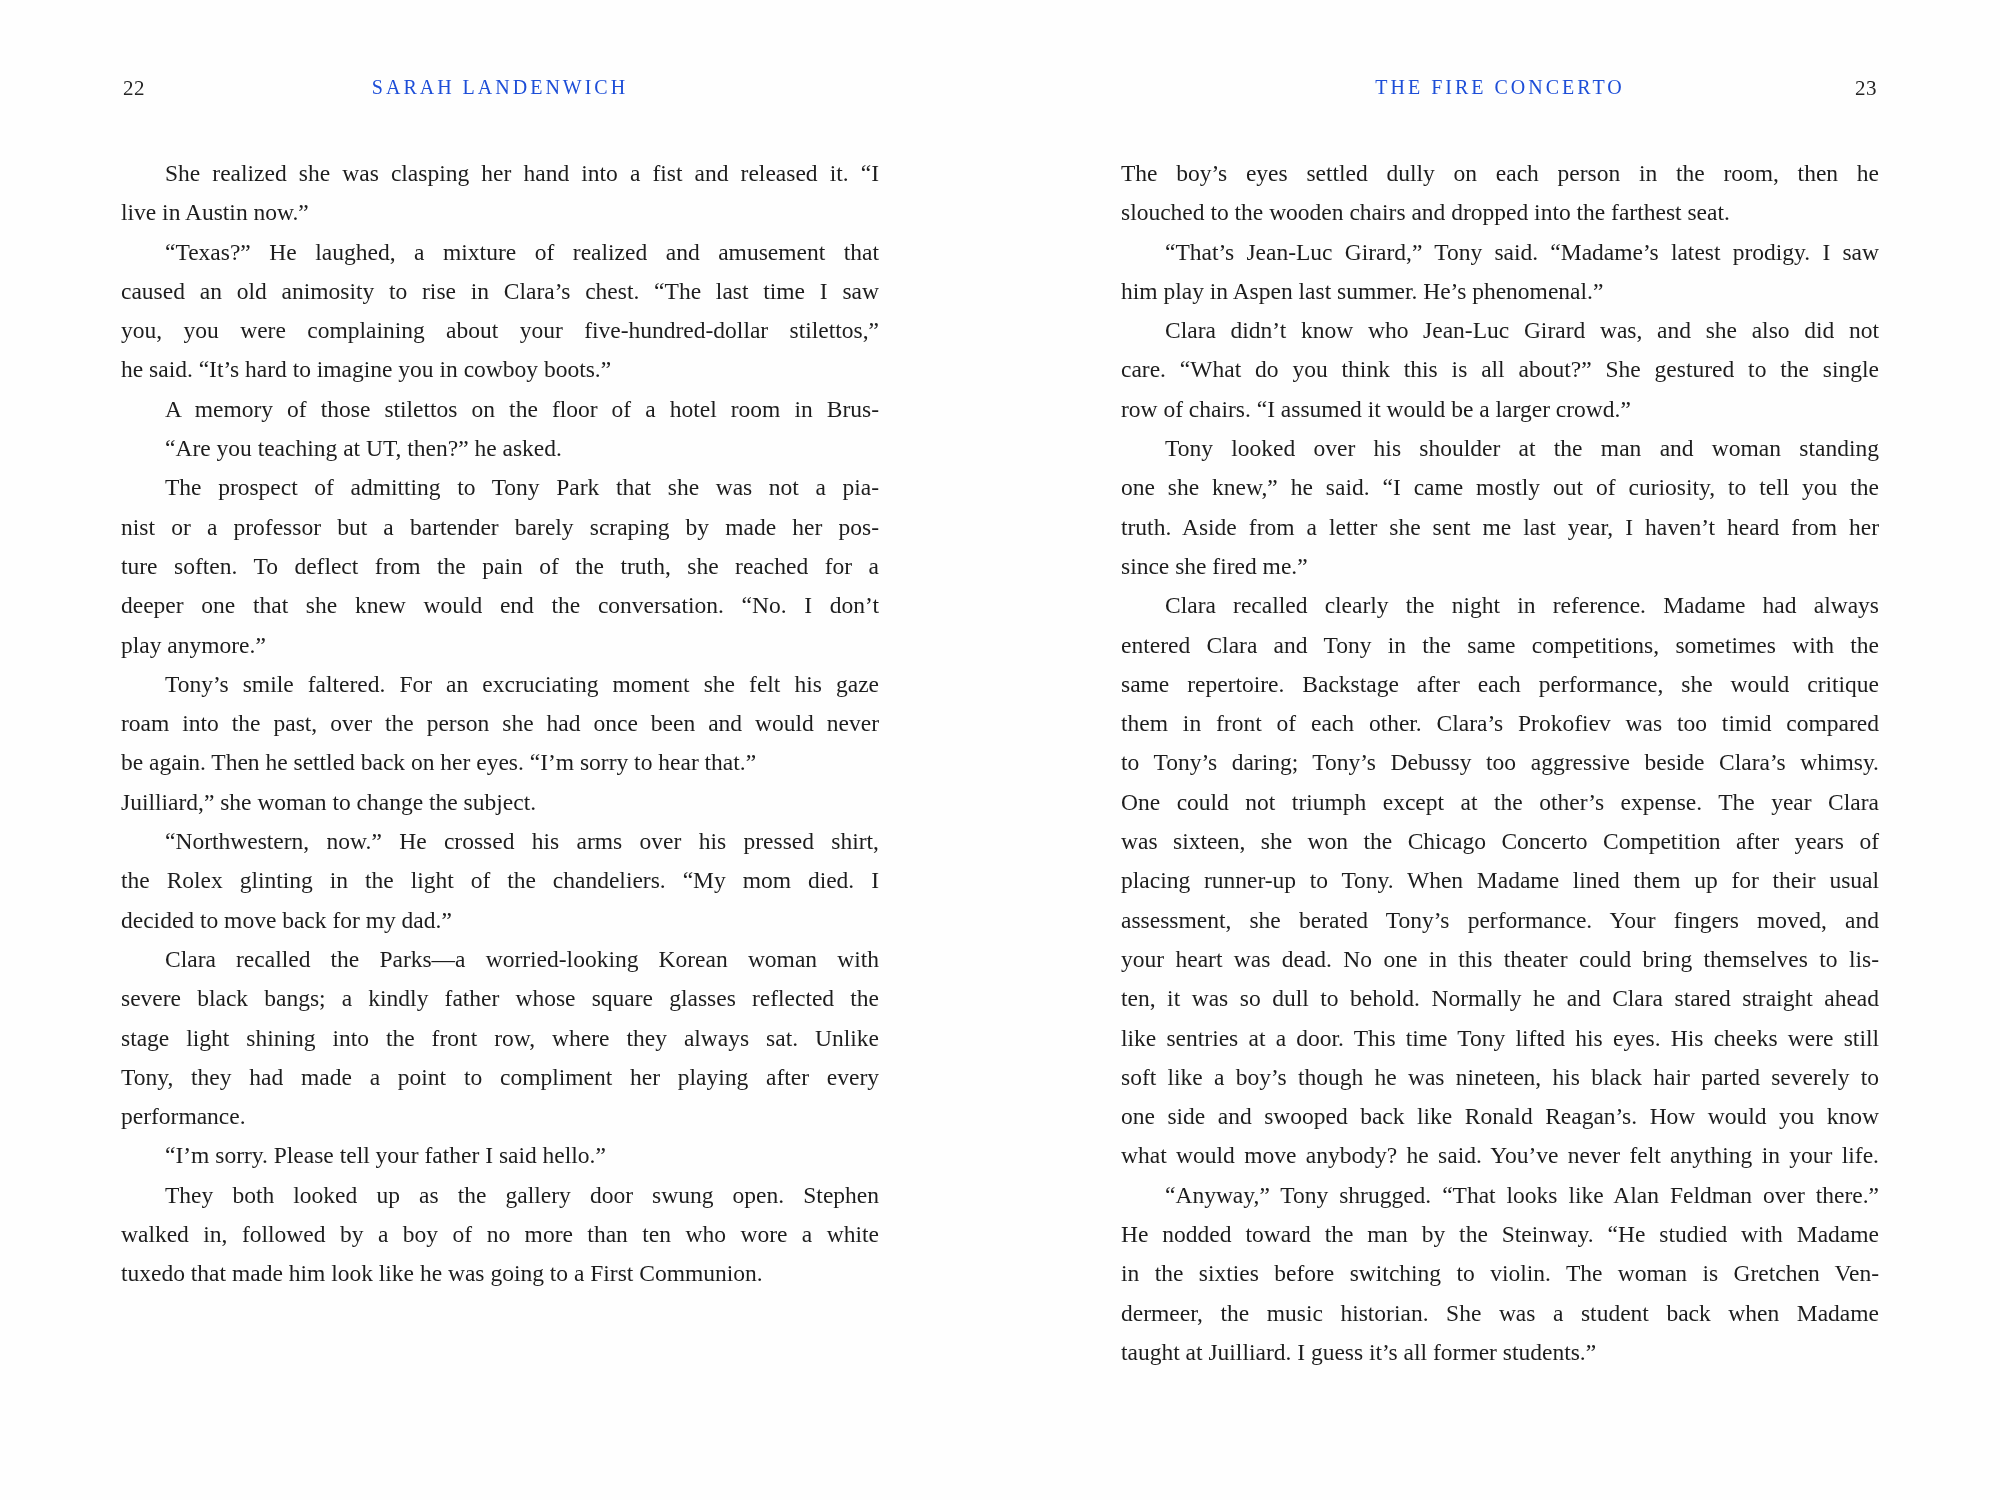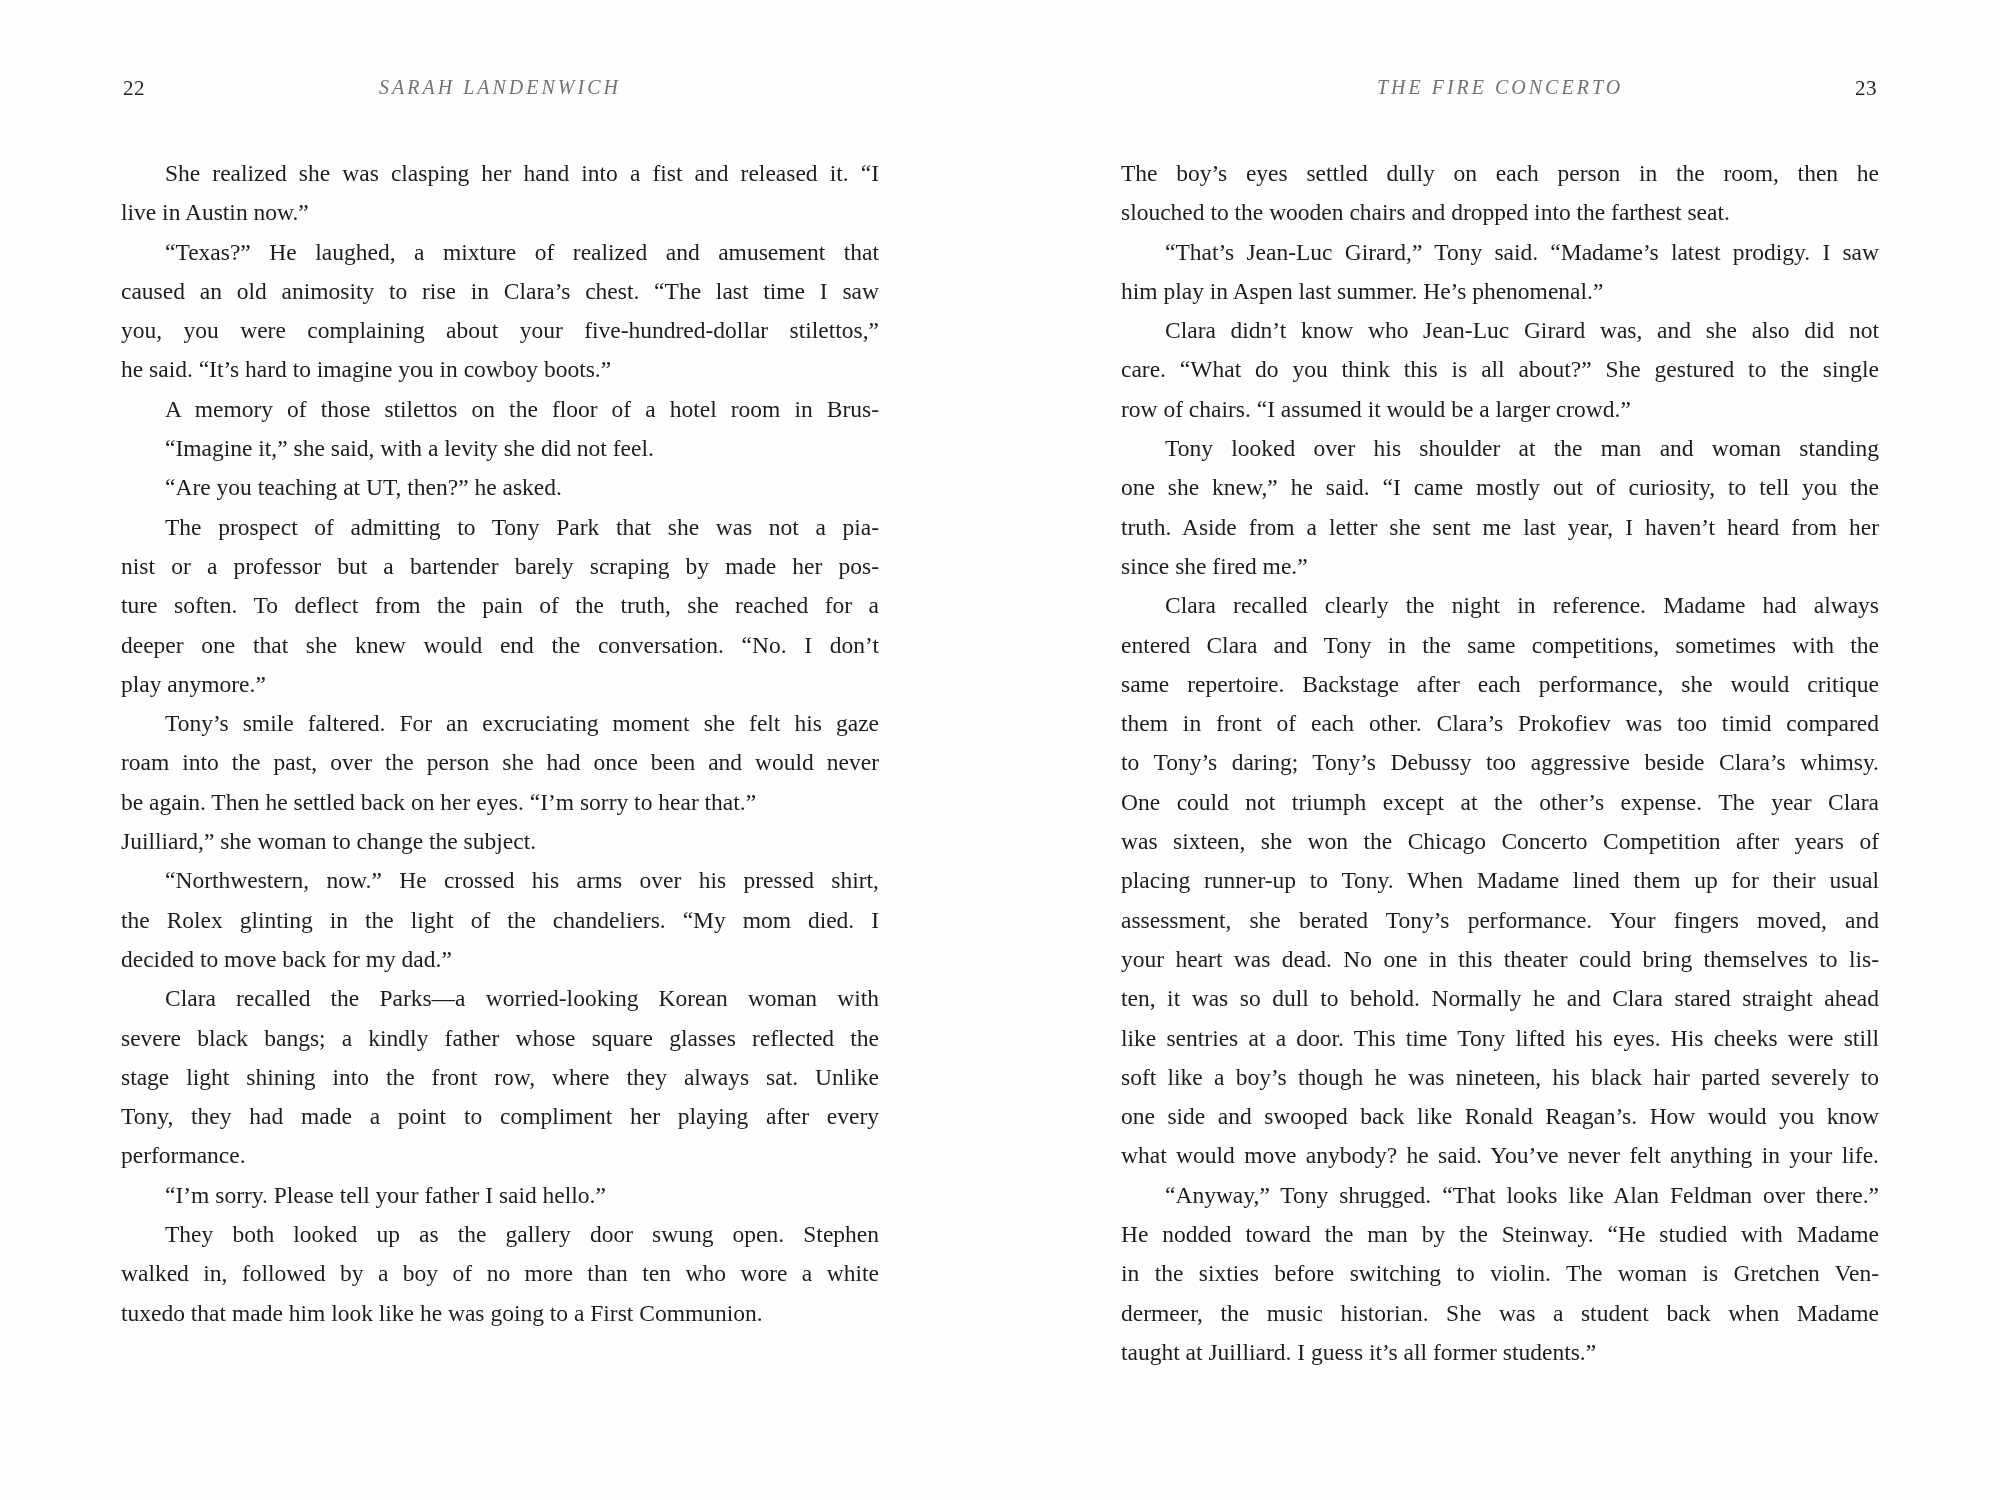--- a/index.html
+++ b/index.html
@@ -21,22 +21,21 @@
   .page-right { left: 1121px; }
 
   .running-head {
     position: absolute; top: 76px; left: 0; width: 100%; height: 32px;
     font-size: 20px;
   }
   .head-title {
     display: block; width: 100%;
     text-align: center;
     letter-spacing: 3px;
-    color: #737373;
-    font-style: italic;
+    color: #1d4ed8;
   }
   .page-num {
     position: absolute; top: 0;
     font-size: 21px; color: #242424;
     letter-spacing: 0.5px;
   }
   .page-num.num-left  { left: 2px; }
   .page-num.num-right { right: 2px; }
 
   .page-body { position: absolute; top: 154px; left: 0; width: 758px; }
@@ -64,21 +63,20 @@
       <span class="head-title">SARAH LANDENWICH</span>
     </div>
     <div class="page-body">
         <div class="line indent"><span>She realized she was clasping her hand into a fist and released it. “I</span></div>
         <div class="line para-end"><span>live in Austin now.”</span></div>
         <div class="line indent"><span>“Texas?” He laughed, a mixture of realized and amusement that</span></div>
         <div class="line"><span>caused an old animosity to rise in Clara’s chest. “The last time I saw</span></div>
         <div class="line"><span>you, you were complaining about your five-hundred-dollar stilettos,”</span></div>
         <div class="line para-end"><span>he said. “It’s hard to imagine you in cowboy boots.”</span></div>
         <div class="line indent"><span>A memory of those stilettos on the floor of a hotel room in Brus-</span></div>
-        <div class="line indent para-end"><span>“Imagine it,” she said, with a levity she did not feel.</span></div>
         <div class="line indent para-end"><span>“Are you teaching at UT, then?” he asked.</span></div>
         <div class="line indent"><span>The prospect of admitting to Tony Park that she was not a pia-</span></div>
         <div class="line"><span>nist or a professor but a bartender barely scraping by made her pos-</span></div>
         <div class="line"><span>ture soften. To deflect from the pain of the truth, she reached for a</span></div>
         <div class="line"><span>deeper one that she knew would end the conversation. “No. I don’t</span></div>
         <div class="line para-end"><span>play anymore.”</span></div>
         <div class="line indent"><span>Tony’s smile faltered. For an excruciating moment she felt his gaze</span></div>
         <div class="line"><span>roam into the past, over the person she had once been and would never</span></div>
         <div class="line para-end"><span>be again. Then he settled back on her eyes. “I’m sorry to hear that.”</span></div>
         <div class="line para-end"><span>Juilliard,” she woman to change the subject.</span></div>

